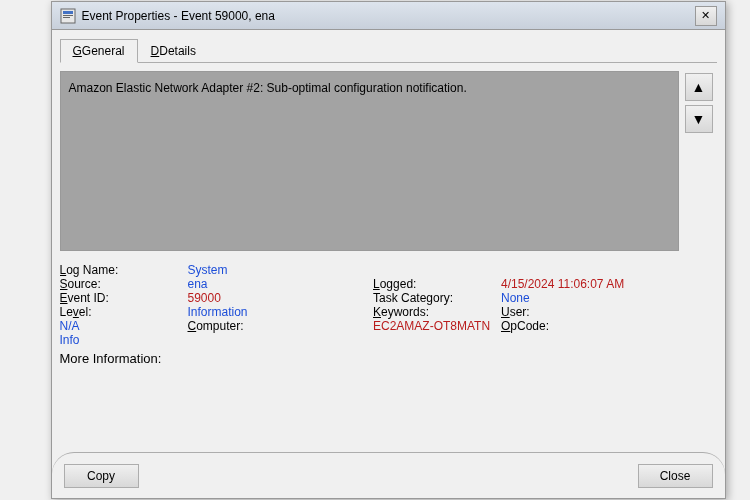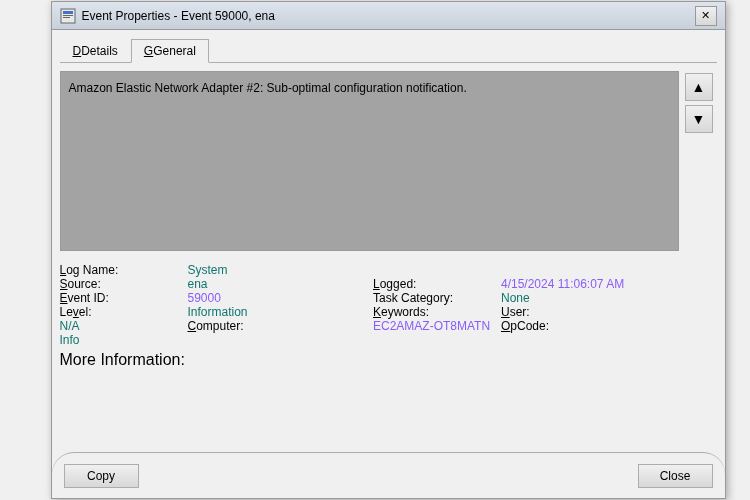--- a/index.html
+++ b/index.html
@@ -133,25 +133,25 @@
 
     .label {
       color: #000;
     }
 
     .label u {
       text-decoration: underline;
     }
 
     .value {
-      color: #0f766e;
+      color: #1d4ed8;
     }
 
     .value.blue {
-      color: #8b5cf6;
+      color: #b91c1c;
     }
 
     .value.link {
       color: #0066cc;
       text-decoration: underline;
       cursor: pointer;
     }
 
     .right-panel {
       display: flex;
@@ -211,25 +211,25 @@
         <rect x="3" y="9" width="7" height="1" fill="#666"></rect>
       </svg>
     </div>
     <span class="title-bar-text">Event Properties - Event 59000, ena</span>
     <div class="title-bar-close">✕</div>
   </div>
 
   <div class="content">
 
     <div class="tabs">
+      <div class="tab active">
+        <span><u>G</u><span style="display:inline">General</span></span>
+      </div>
       <div class="tab">
         <span><u>D</u><span style="display:inline">Details</span></span>
-      </div>
-      <div class="tab active">
-        <span><u>G</u><span style="display:inline">General</span></span>
       </div>
     </div>
 
     <div class="main-area">
       <div class="left-panel">
 
         <div class="message-box">
           <span>Amazon Elastic Network Adapter #2: Sub-optimal configuration notification.</span>
         </div>
 
@@ -258,21 +258,21 @@
           <span class="value">N/A</span>
           <span class="label"><u>C</u>omputer:</span>
           <span class="value blue">EC2AMAZ-OT8MATN</span>
 
           <span class="label"><u>O</u>pCode:</span>
           <span class="value">Info</span>
           <span></span>
           <span></span>
         </div>
 
-        <div style="display:flex; align-items:center; margin-top:4px; font-size:16px;">
+        <div style="display:flex; align-items:center; margin-top:4px; font-size:13px;">
           <span class="label">More Information:</span>
         </div>
       </div>
 
       <div class="right-panel">
         <button class="arrow-btn">▲</button>
         <button class="arrow-btn">▼</button>
       </div>
     </div>
   </div>

